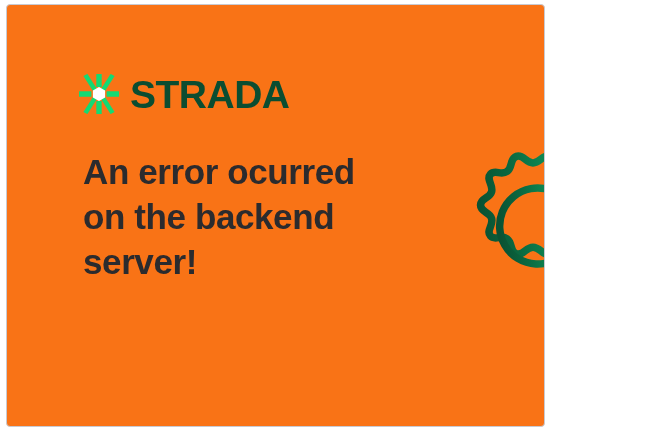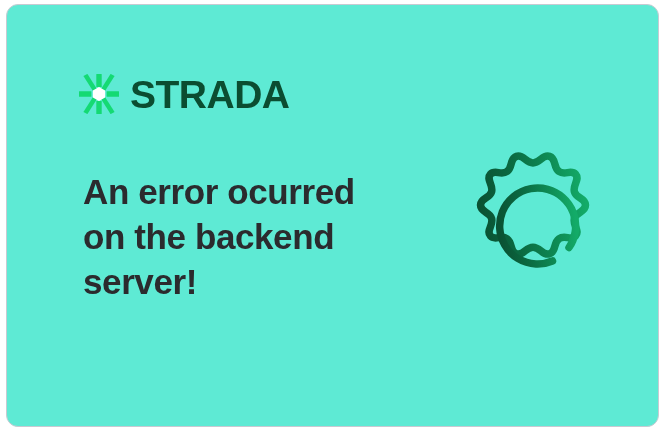--- a/index.html
+++ b/index.html
@@ -22,26 +22,26 @@
     height: 436px;
     background: #ffffff;
     box-sizing: border-box;
   }
 
   
   .card {
     position: absolute;
     left: 6px;
     top: 4px;
-    width: 653px;
+    width: 539px;
     height: 423px;
     box-sizing: border-box;
-    background: #5eead4;
+    background: #f97316;
     border: 1px solid #c8cad2;
-    border-radius: 12px;
+    border-radius: 4px;
     overflow: hidden;
   }
 
   
   .brand {
     position: absolute;
     left: 72px;
     top: 66px;
     display: flex;
     align-items: center;
@@ -62,21 +62,21 @@
     letter-spacing: -0.5px;
     color: #0b4d31;
     white-space: nowrap;
     user-select: none;
   }
 
   
   .headline {
     position: absolute;
     left: 76px;
-    top: 164px;
+    top: 144px;
     width: 300px;
     margin: 0;
     font-family: "Liberation Sans", sans-serif;
     font-size: 35px;
     line-height: 45px;
     font-weight: 700;
     letter-spacing: -0.4px;
     color: #2b2b2e;
   }
 

